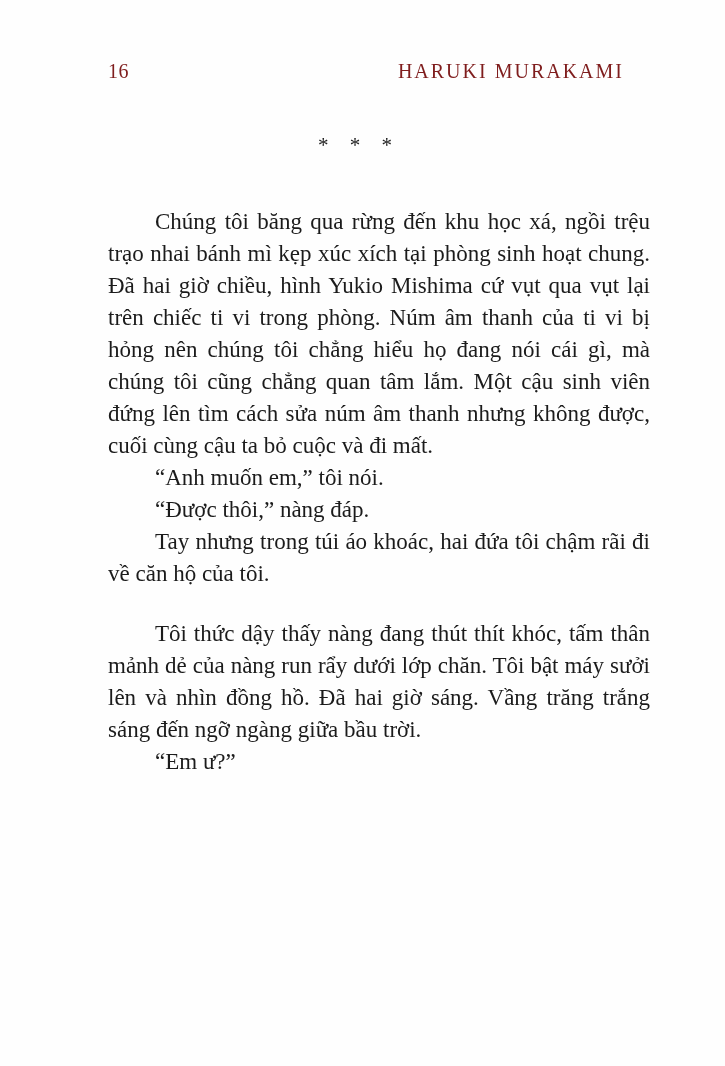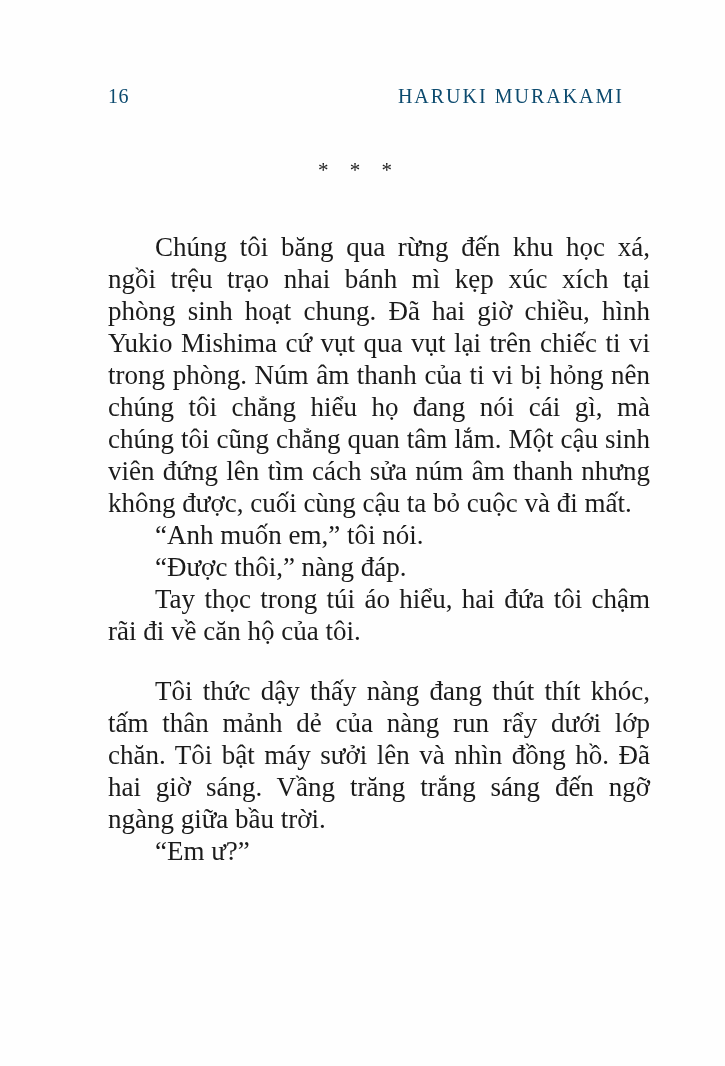--- a/index.html
+++ b/index.html
@@ -19,44 +19,43 @@
   }
   .content {
     position: absolute;
     left: 108px;
     top: 60px;
     width: 542px;
   }
   .page-header {
     display: flex;
     justify-content: space-between;
-    align-items: flex-end;
+    align-items: center;
     font-size: 20px;
-    color: #0c4a6e;
+    color: #7f1d1d;
   }
   .page-number {
     letter-spacing: 0.5px;
   }
   .running-head {
     letter-spacing: 2px;
     margin-right: 26px;
-    margin-top: 25px;
   }
   .separator {
     margin-top: 50px;
     text-align: center;
     font-size: 21px;
     word-spacing: 16px;
     color: #222;
     
     transform: translateX(-24px);
   }
   .body-text {
     margin-top: 48px;
-    font-size: 27px;
+    font-size: 23px;
     line-height: 32px;
     text-align: justify;
     color: #1b1b1b;
   }
   .body-text p {
     margin: 0;
     text-indent: 47px;
   }
   .body-text p.section-start {
     margin-top: 28px;
@@ -72,19 +71,19 @@
       <span class="page-number">16</span>
       <span class="running-head">HARUKI MURAKAMI</span>
     </div>
 
     <div class="separator">* * *</div>
 
     <div class="body-text">
       <p>Chúng tôi băng qua rừng đến khu học xá, ngồi trệu trạo nhai bánh mì kẹp xúc xích tại phòng sinh hoạt chung. Đã hai giờ chiều, hình Yukio Mishima cứ vụt qua vụt lại trên chiếc ti vi trong phòng. Núm âm thanh của ti vi bị hỏng nên chúng tôi chẳng hiểu họ đang nói cái gì, mà chúng tôi cũng chẳng quan tâm lắm. Một cậu sinh viên đứng lên tìm cách sửa núm âm thanh nhưng không được, cuối cùng cậu ta bỏ cuộc và đi mất.</p>
       <p>“Anh muốn em,” tôi nói.</p>
       <p>“Được thôi,” nàng đáp.</p>
-      <p>Tay thọc trong túi áo hiểu, hai đứa tôi chậm rãi đi về căn hộ của tôi.</p>
+      <p>Tay nhưng trong túi áo khoác, hai đứa tôi chậm rãi đi về căn hộ của tôi.</p>
       <p class="section-start">Tôi thức dậy thấy nàng đang thút thít khóc, tấm thân mảnh dẻ của nàng run rẩy dưới lớp chăn. Tôi bật máy sưởi lên và nhìn đồng hồ. Đã hai giờ sáng. Vầng trăng trắng sáng đến ngỡ ngàng giữa bầu trời.</p>
       <p>“Em ư?”</p>
     </div>
 
   </div>
 </div>
 
 </body></html>

